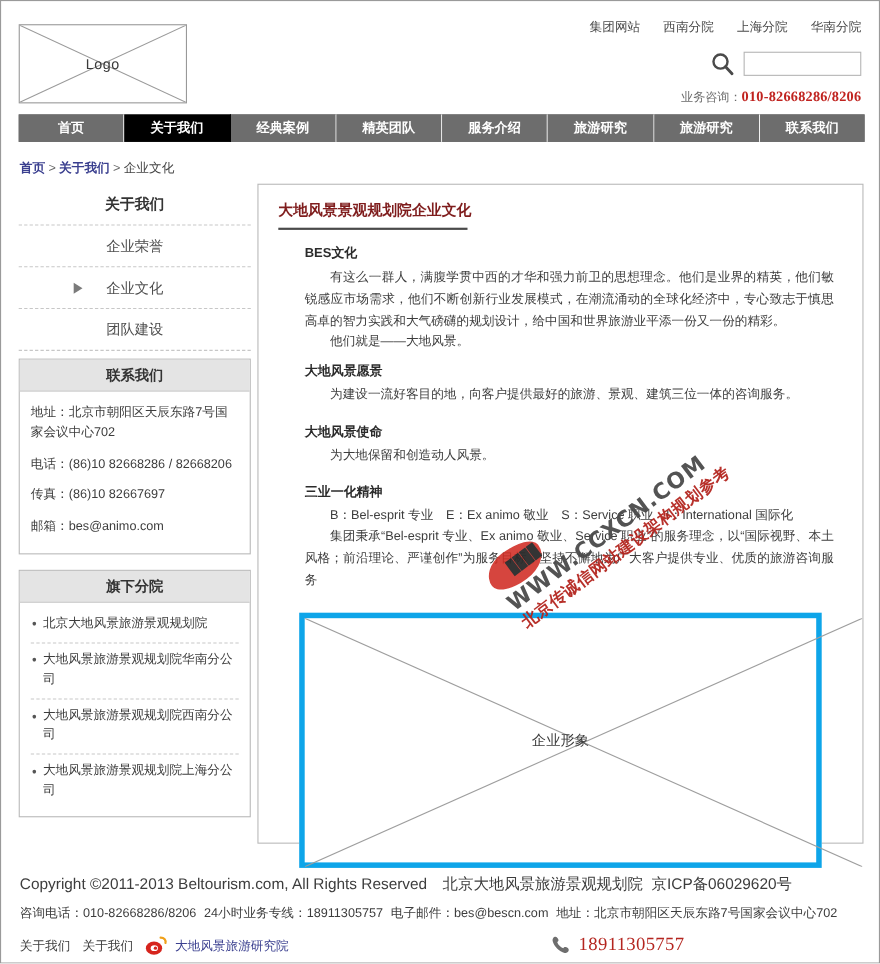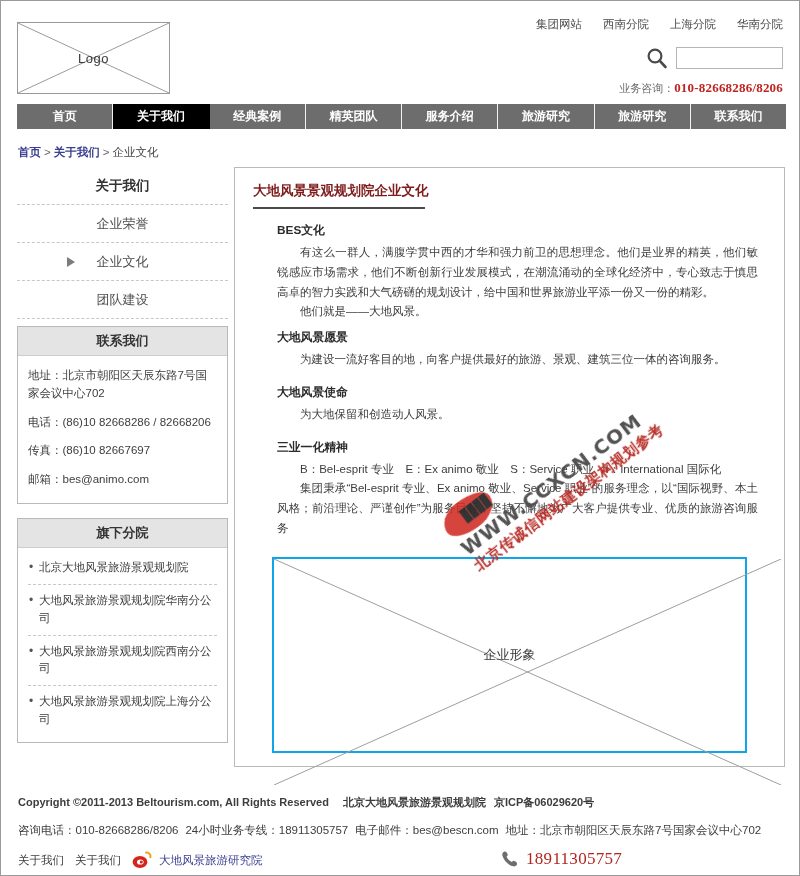--- a/index.html
+++ b/index.html
@@ -220,22 +220,22 @@
     margin: 0;
     text-indent: 2em;
     text-align: justify;
   }
   .gap-lg { height: 15px; }
   .gap-sm { height: 8px; }
 
   .img-ph {
     position: relative;
     margin: 18px 21px 0 21px;
-    height: 196px;
-    border: 2px solid #0ea5e9;
+    height: 232px;
+    border: 5px solid #0ea5e9;
     background: #fff;
   }
   .img-ph svg { position: absolute; left:0; top:0; }
   .img-ph-label {
     position: absolute;
     left: 0; top: 0; width: 100%; height: 100%;
     display: flex; align-items: center; justify-content: center;
     font-size: 13px; color: #3c3c3c;
   }
 
@@ -280,23 +280,22 @@
   }
 
   
   .footer {
     position: absolute;
     left: 0; top: 780px;
     width: 800px;
   }
   .f-row1 {
     position: absolute; left: 17px; top: 14px;
-    font-size: 11px; color: #3d3d3d;
+    font-size: 14px; color: #3d3d3d;
     white-space: nowrap;
-    font-weight: bold;
   }
   .f-row1 .gapspace { display:inline-block; width: 14px; }
   .f-row2 {
     position: absolute; left: 17px; top: 42px;
     font-size: 11.5px; color: #3d3d3d;
     white-space: nowrap;
   }
   .f-row2 span { margin-right: 7px; }
   .f-row3 {
     position: absolute; left: 17px; top: 70px;

